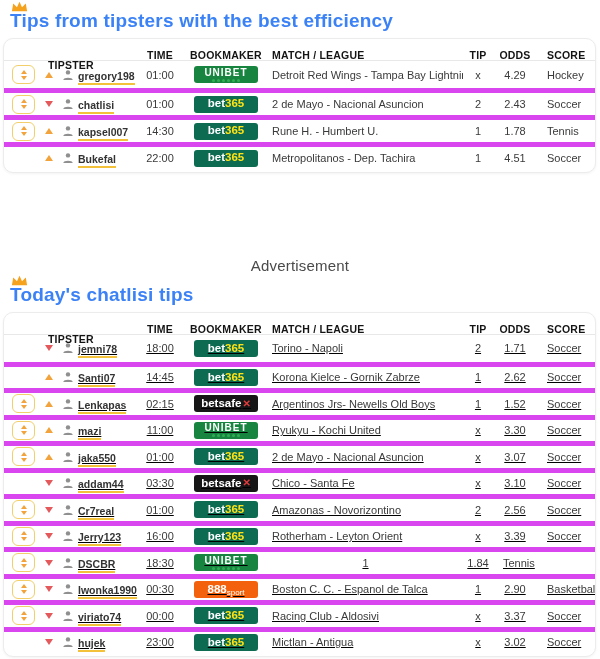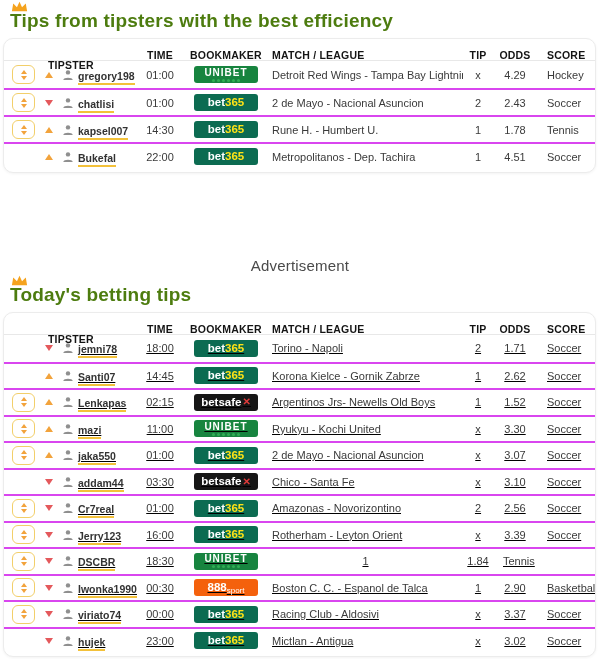--- a/index.html
+++ b/index.html
@@ -3,40 +3,40 @@
 <meta charset="utf-8">
 <style>
   * { margin:0; padding:0; box-sizing:border-box; }
   html,body { width:600px; height:659px; overflow:hidden; background:#fff;
     font-family:"Liberation Sans", sans-serif; }
   .page { position:relative; width:600px; height:659px; }
 
   .section { position:relative; }
   .section-title-wrap { position:relative; margin:0 0 6px 10px; padding-top:10px; }
   .crown { position:absolute; top:1px; left:1px; width:17px; height:11px; }
-  .section-title { font-size:19px; font-weight:700; color:#4d7c0f; letter-spacing:0.2px; }
+  .section-title { font-size:19px; font-weight:700; color:#3b82f6; letter-spacing:0.2px; }
 
   .card { margin:0 4px 0 3px; width:593px; background:#fff;
     border:1px solid #ececec; border-radius:10px;
     box-shadow:0 1px 3px rgba(0,0,0,0.05); overflow:hidden; padding-bottom:3px; }
 
   .grid-row { display:grid;
     grid-template-columns:30px 16px 20px 56px 52px 82px 1fr 30px 44px 50px;
     align-items:center; padding:0 8px; }
 
   .thead { height:22px; border-bottom:1px solid #e8e8e8; }
   .th { font-size:10.5px; font-weight:700; color:#141414; letter-spacing:0.2px; white-space:nowrap; }
   .th-tipster { grid-column:1 / span 4; padding-left:36px;margin-top:20px; }
   .th-time { text-align:center; }
   .th-book { padding-left:4px; }
   .th-match { padding-left:4px; }
   .th-tip, .th-odds { text-align:center; }
   .th-score { padding-left:10px; }
 
-  .row { height:27px; border-top:2px solid #d946ef; }
+  .row { height:27px; border-top:5px solid #d946ef; }
   .row:first-child { border-top:none; }
   .sec2 .row { height:26.5px;text-decoration:underline; }
 
   .rank-badge { width:23px; height:19px; border:1.5px solid var(--badge-border);
     border-radius:6px; display:flex; flex-direction:column; align-items:center;
     justify-content:center; gap:2px; background:#fff; cursor:pointer; }
   .rank-badge i { display:block; width:0; height:0;
     border-left:3.5px solid transparent; border-right:3.5px solid transparent; }
   .rank-badge .tri-up { border-bottom:4px solid var(--trend-up); }
   .rank-badge .tri-dn { border-top:4px solid var(--trend-up); }
@@ -201,21 +201,21 @@
     </div>
   </div>
 
   <div class="ad-label">Advertisement</div>
 
   <div class="section sec2-wrap">
     <div class="section-title-wrap">
       <svg class="crown" viewBox="0 0 20 13">
         <path d="M1 12 L2.6 3 L7 7.5 L10 1 L13 7.5 L17.4 3 L19 12 Z" fill="#f5a31e"></path>
       </svg>
-      <h2 class="section-title">Today's betting tips</h2>
+      <h2 class="section-title">Today's chatlisi tips</h2>
     </div>
     <div class="card sec2">
       <div class="grid-row thead">
         <span class="th th-tipster">TIPSTER</span>
         <span class="th th-time">TIME</span>
         <span class="th th-book">BOOKMAKER</span>
         <span class="th th-match">MATCH / LEAGUE</span>
         <span class="th th-tip">TIP</span>
         <span class="th th-odds">ODDS</span>
         <span class="th th-score">SCORE</span>

